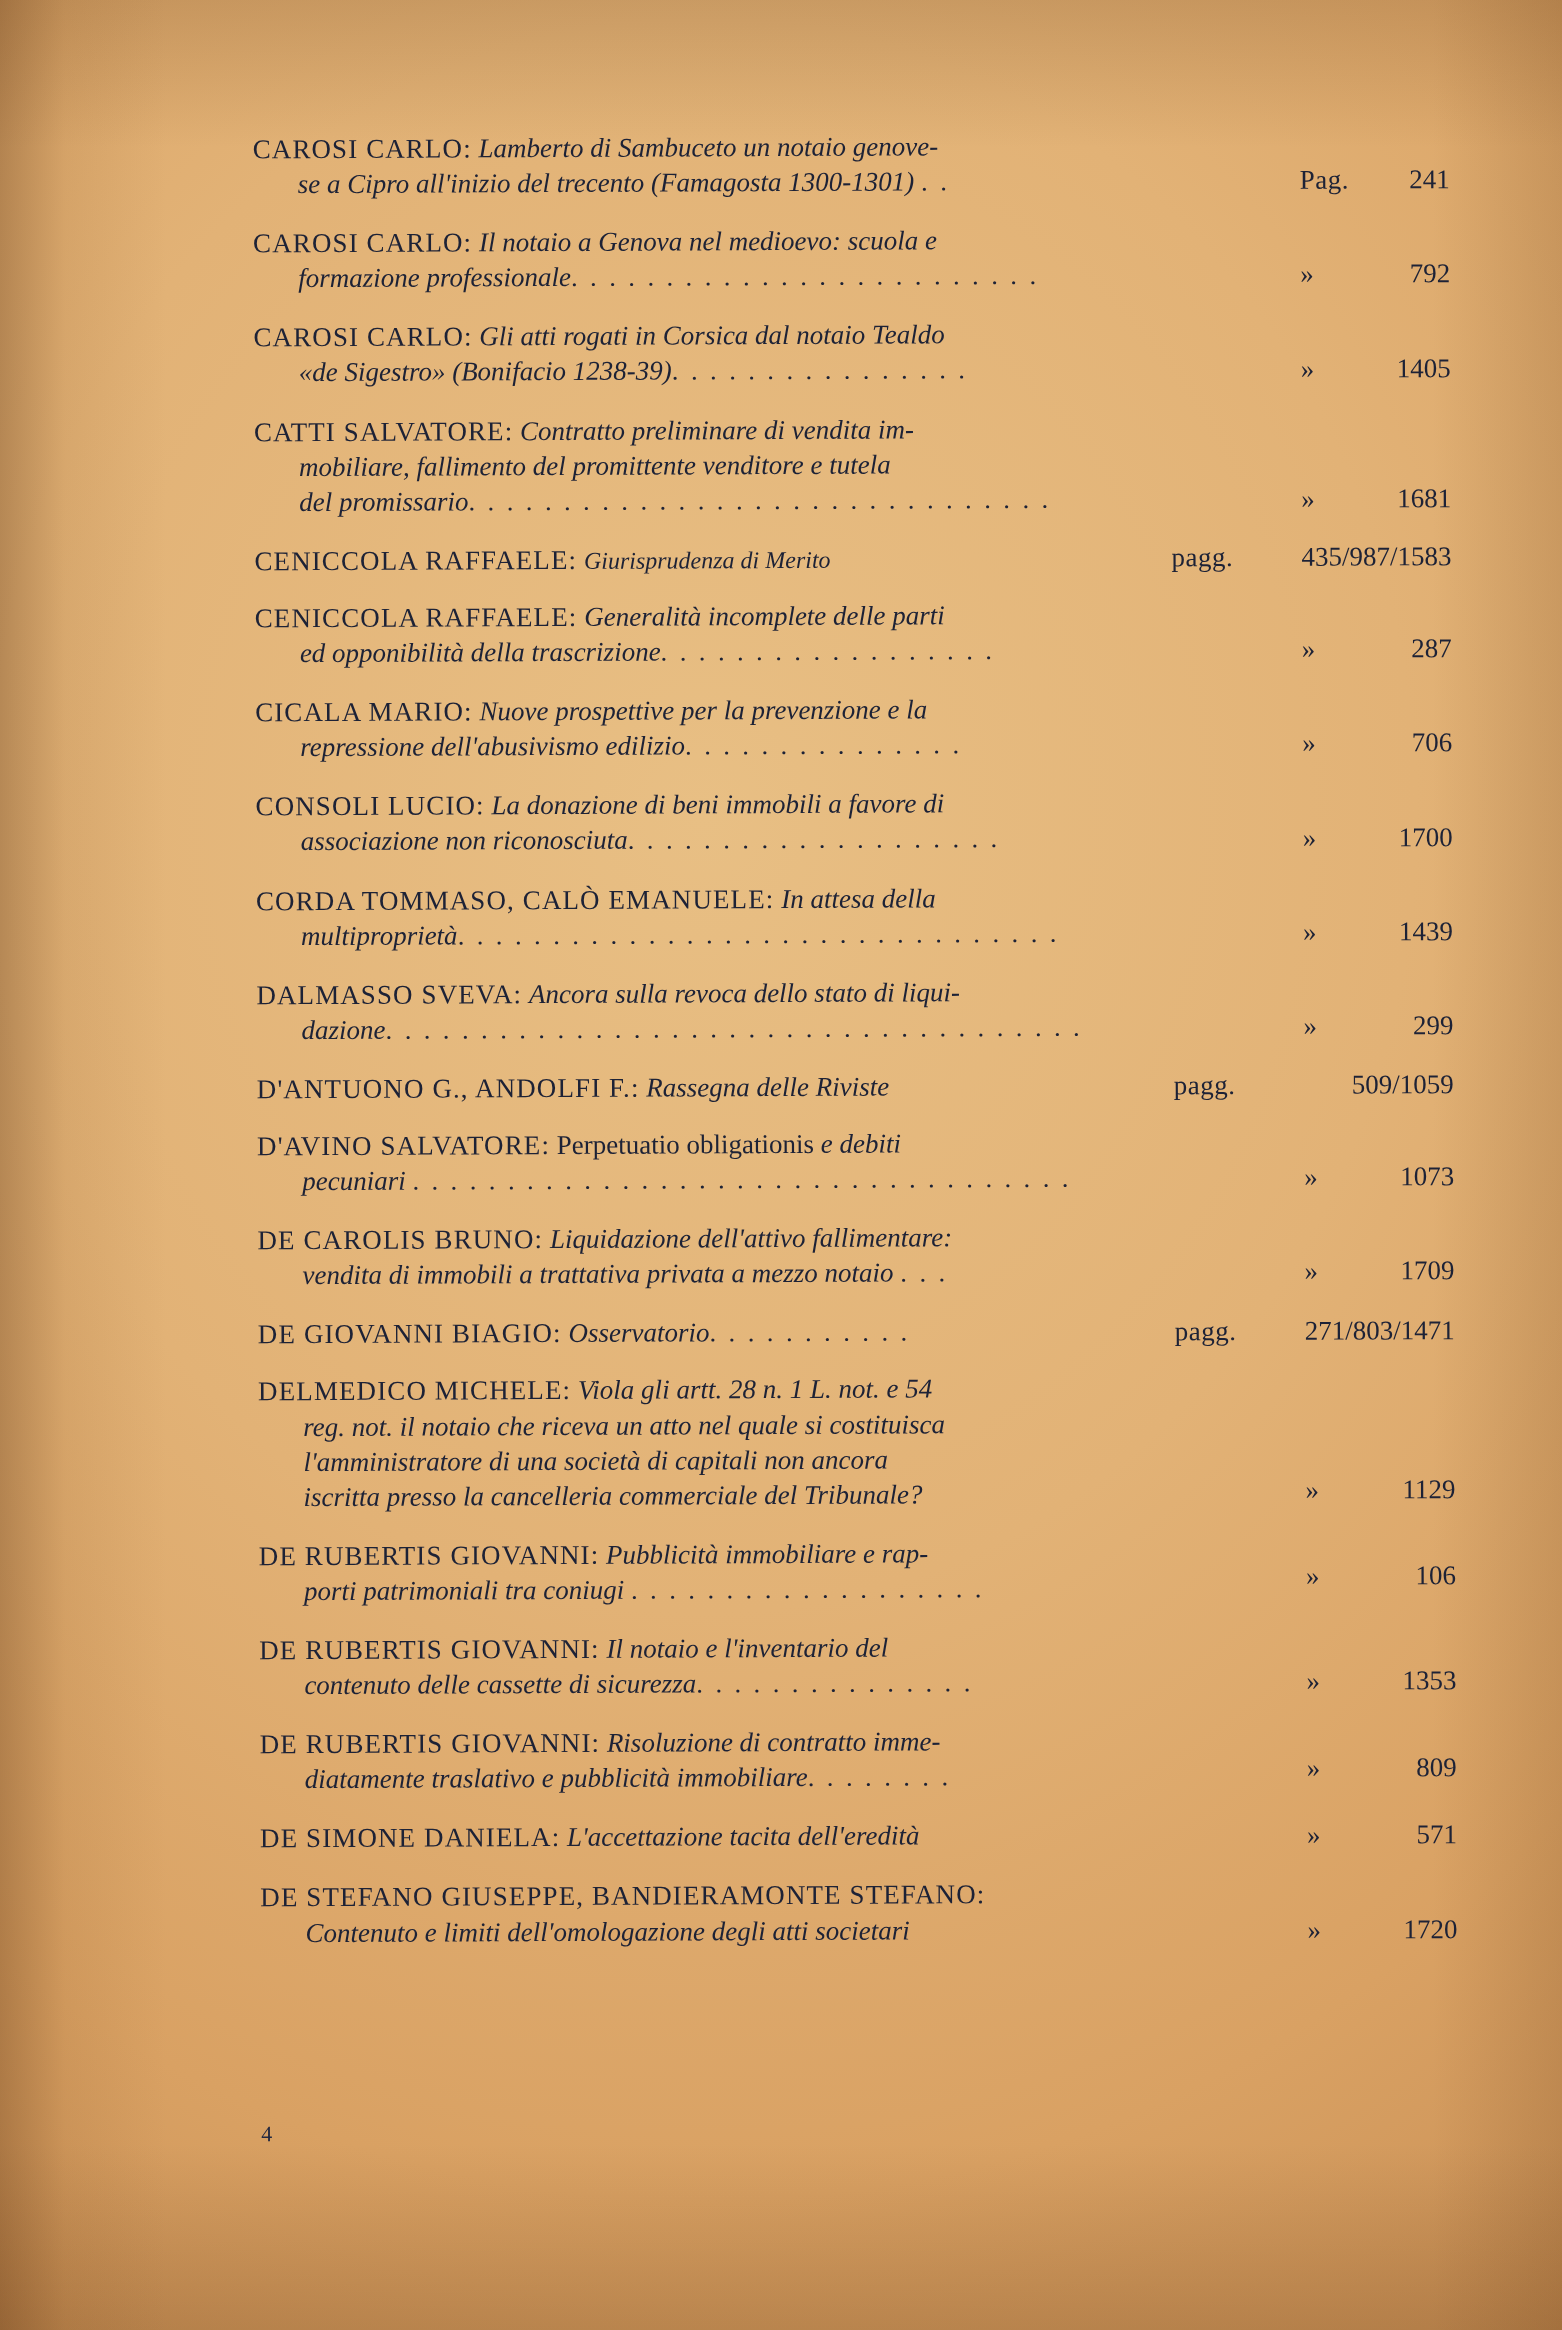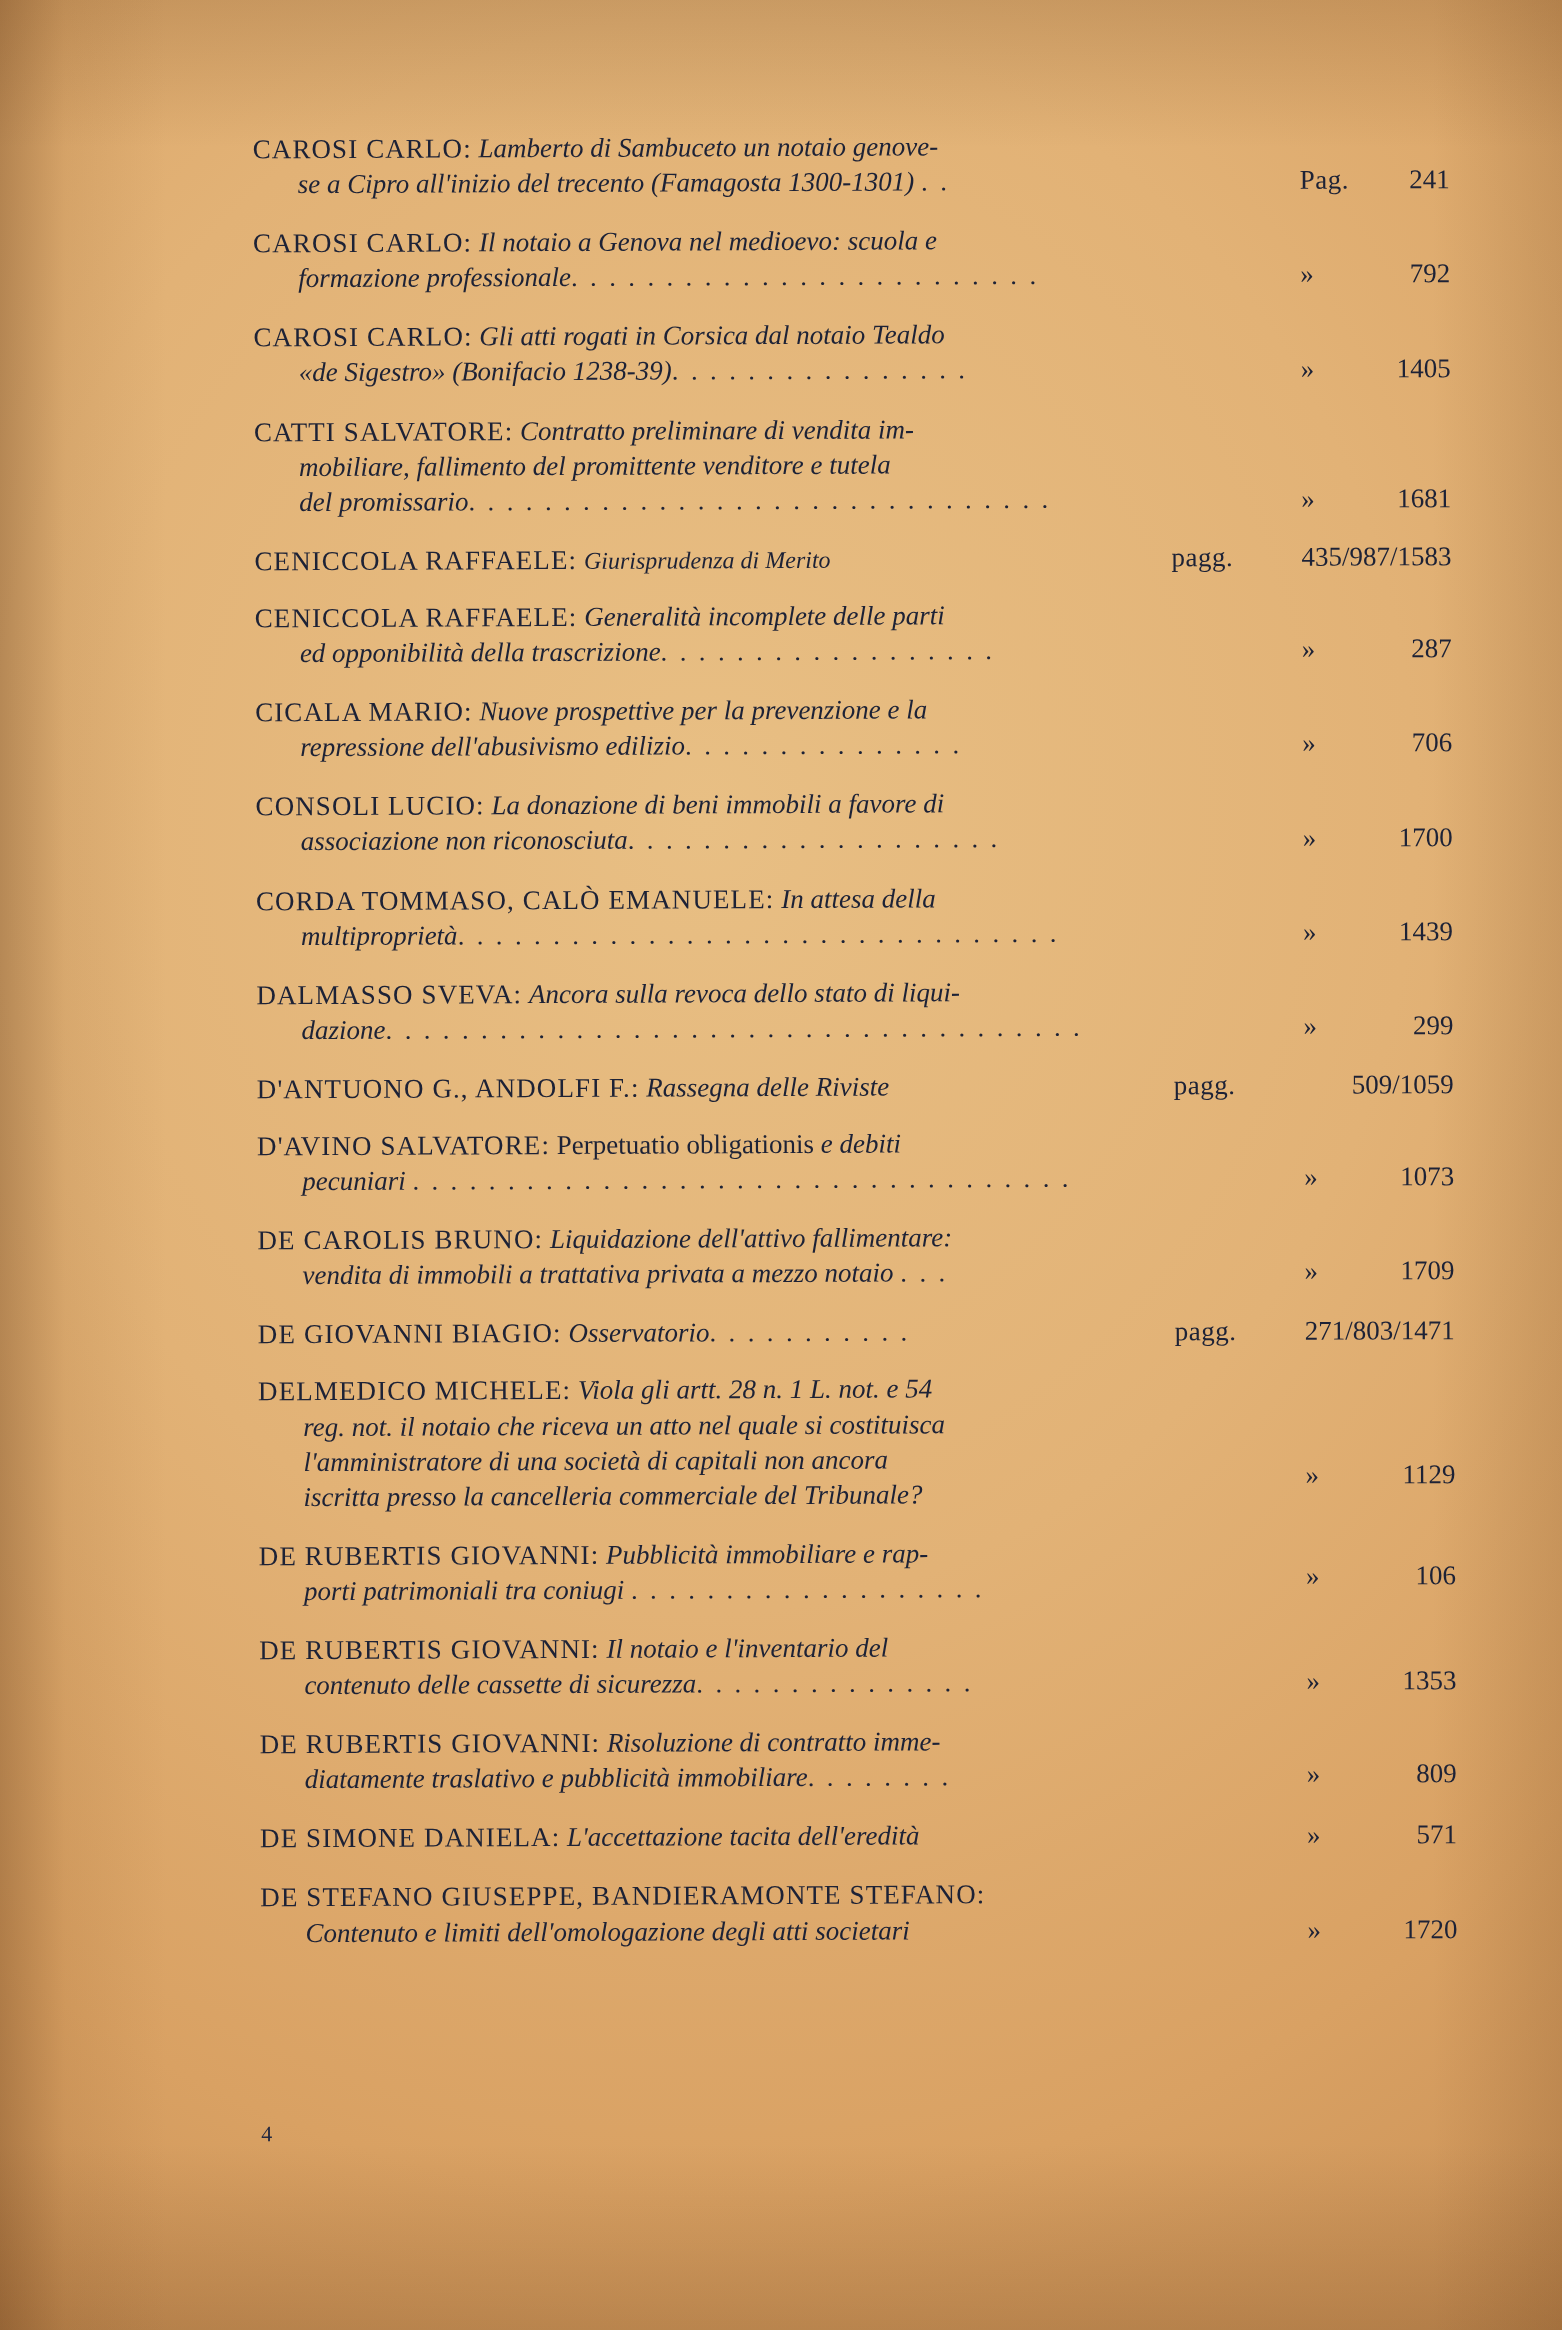--- a/index.html
+++ b/index.html
@@ -251,21 +251,21 @@
       </span>
     </div>
 
     <div class="entry" style="margin-bottom:24px;">
       <span class="entry-body">
         <span class="line"><span class="name">DELMEDICO MICHELE:</span> <span class="title">Viola gli artt. 28 n. 1 L. not. e 54</span></span>
         <span class="line indent"><span class="title">reg. not. il notaio che riceva un atto nel quale si costituisca</span></span>
         <span class="line indent"><span class="title">l'amministratore di una società di capitali non ancora</span></span>
         <span class="line indent"><span class="title">iscritta presso la cancelleria commerciale del Tribunale?</span></span>
       </span>
-      <span class="pageref" style="bottom:20px;">
+      <span class="pageref" style="bottom:5px;">
         <span class="lbl">»</span><span class="num">1129</span>
       </span>
     </div>
 
     <div class="entry" style="margin-bottom:24px;">
       <span class="entry-body">
         <span class="line"><span class="name">DE RUBERTIS GIOVANNI:</span> <span class="title">Pubblicità immobiliare e rap-</span></span>
         <span class="line indent"><span class="title">porti patrimoniali tra coniugi</span> <span class="dots">. . . . . . . . . . . . . . . . . . .</span></span>
       </span>
       <span class="pageref" style="bottom:13px;">
@@ -281,21 +281,21 @@
       <span class="pageref" style="bottom:1.9px;">
         <span class="lbl">»</span><span class="num">1353</span>
       </span>
     </div>
 
     <div class="entry" style="margin-bottom:24px;">
       <span class="entry-body">
         <span class="line"><span class="name">DE RUBERTIS GIOVANNI:</span> <span class="title">Risoluzione di contratto imme-</span></span>
         <span class="line indent"><span class="title">diatamente traslativo e pubblicità immobiliare</span><span class="dots">. . . . . . . .</span></span>
       </span>
-      <span class="pageref" style="bottom:3px;">
+      <span class="pageref" style="bottom:9px;">
         <span class="lbl">»</span><span class="num">809</span>
       </span>
     </div>
 
     <div class="entry" style="margin-bottom:24px;">
       <span class="entry-body">
         <span class="line"><span class="name">DE SIMONE DANIELA:</span> <span class="title">L'accettazione tacita dell'eredità</span></span>
       </span>
       <span class="pageref" style="bottom:1.9px;">
         <span class="lbl">»</span><span class="num">571</span>

